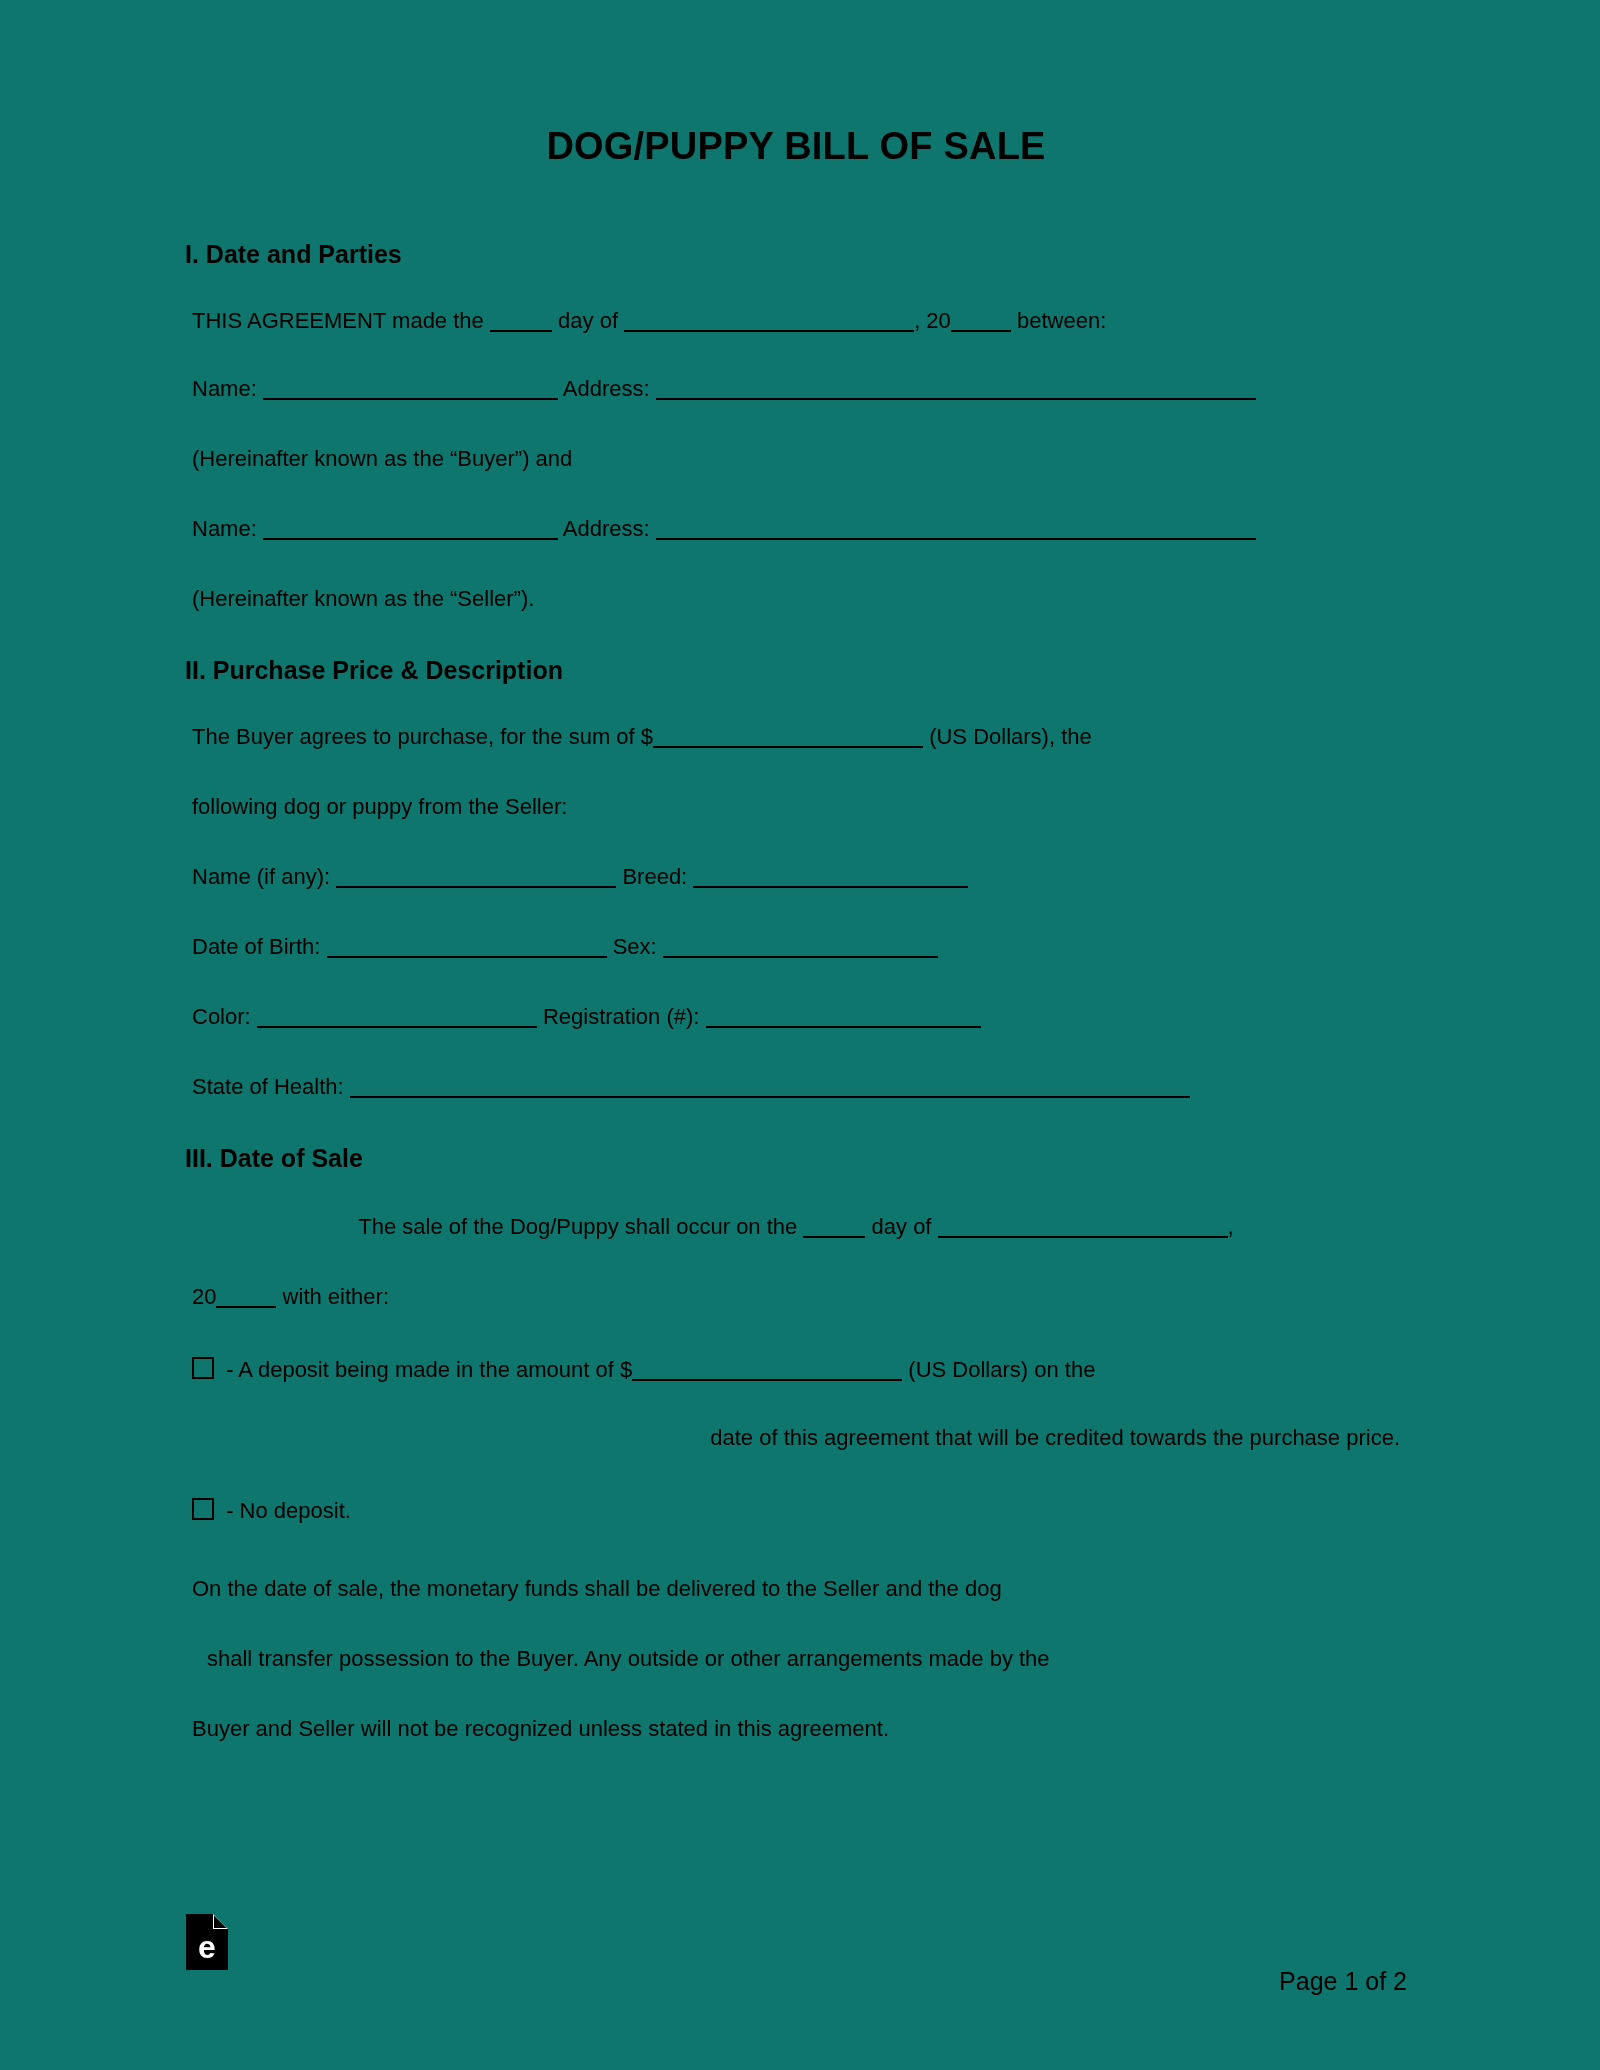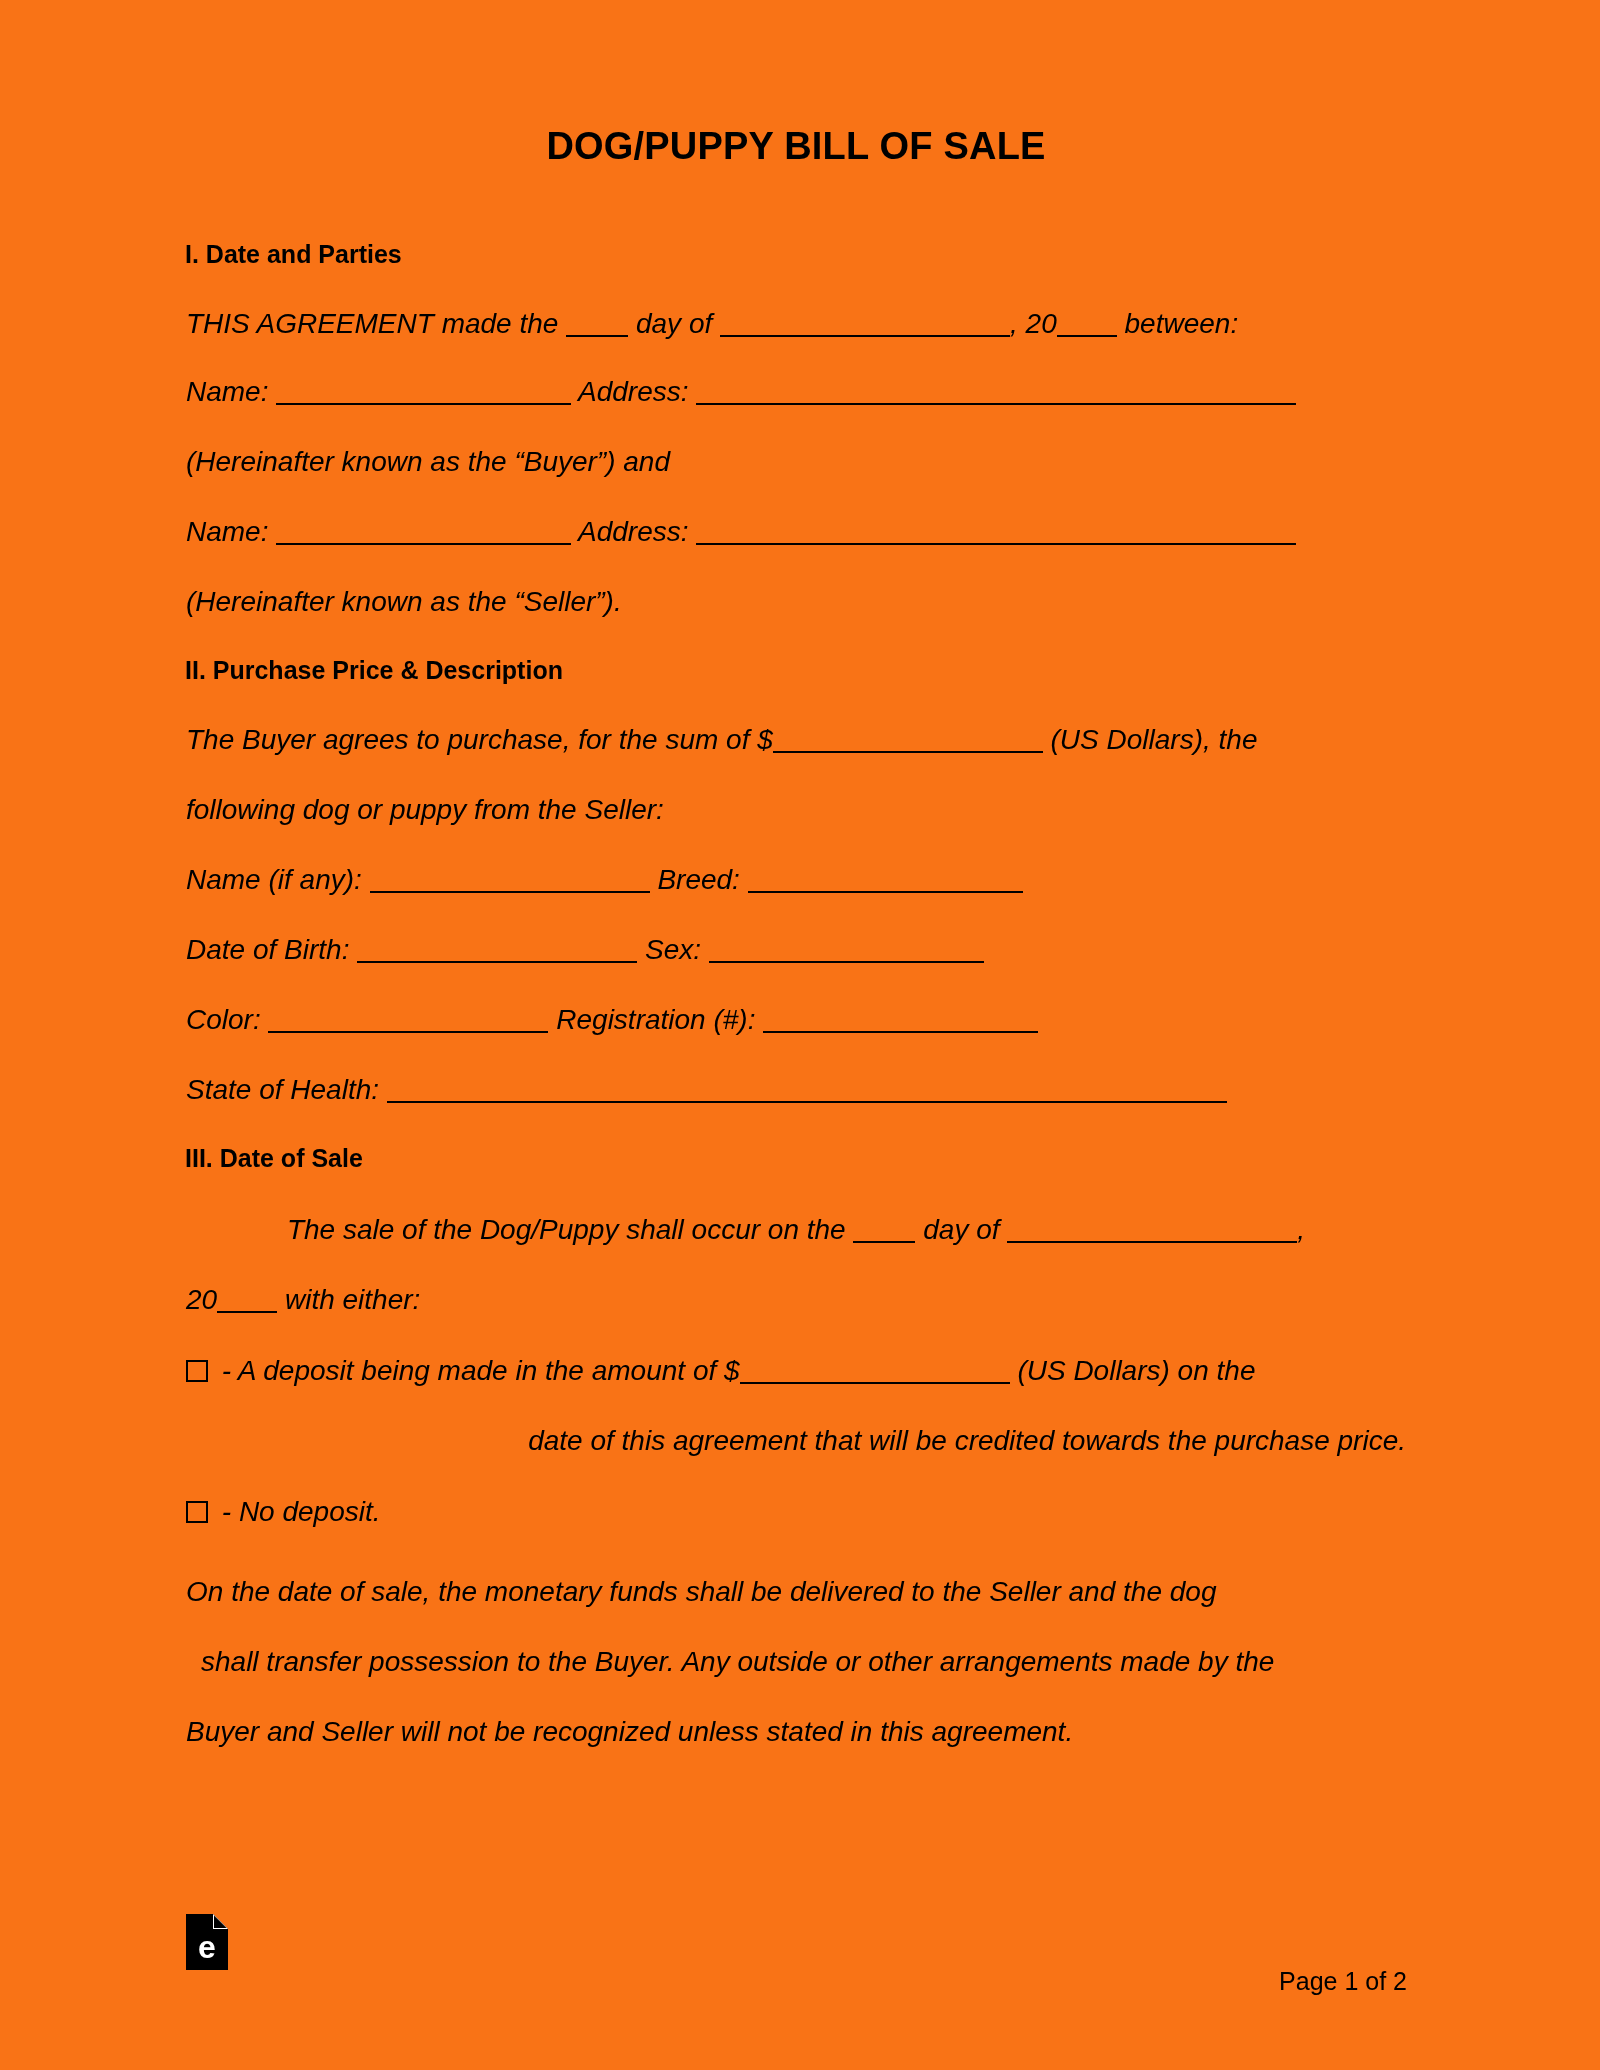--- a/index.html
+++ b/index.html
@@ -4,21 +4,21 @@
 <style>
   html, body {
     margin: 0;
     padding: 0;
     background: #ffffff;
   }
   .page {
     position: relative;
     width: 1600px;
     height: 2070px;
-    background: #f97316;
+    background: #0f766e;
     font-family: "Liberation Sans", sans-serif;
     color: #000000;
     box-sizing: border-box;
     overflow: hidden;
   }
   .content {
     position: absolute;
     left: 185px;
     top: 0;
     width: 1222px;
@@ -32,25 +32,24 @@
     padding-top: 127px;
     line-height: 1.0;
   }
   .section-heading {
     font-size: 25px;
     font-weight: bold;
     line-height: 1.0;
     margin: 0;
   }
   .para {
-    font-size: 28px;
-    line-height: 1.0;
-    margin: 1px;
+    font-size: 22px;
+    line-height: 1.0;
+    margin: 7px;
     white-space: normal;
-    font-style: italic;
   }
   .u {
     display: inline-block;
     border-bottom: 2.2px solid #000;
     vertical-align: -4px;
   }
   .u-xs   { width: 62px; }
   .u-year { width: 60px; }
   .u-md   { width: 290px; }
   .u-name { width: 295px; }

